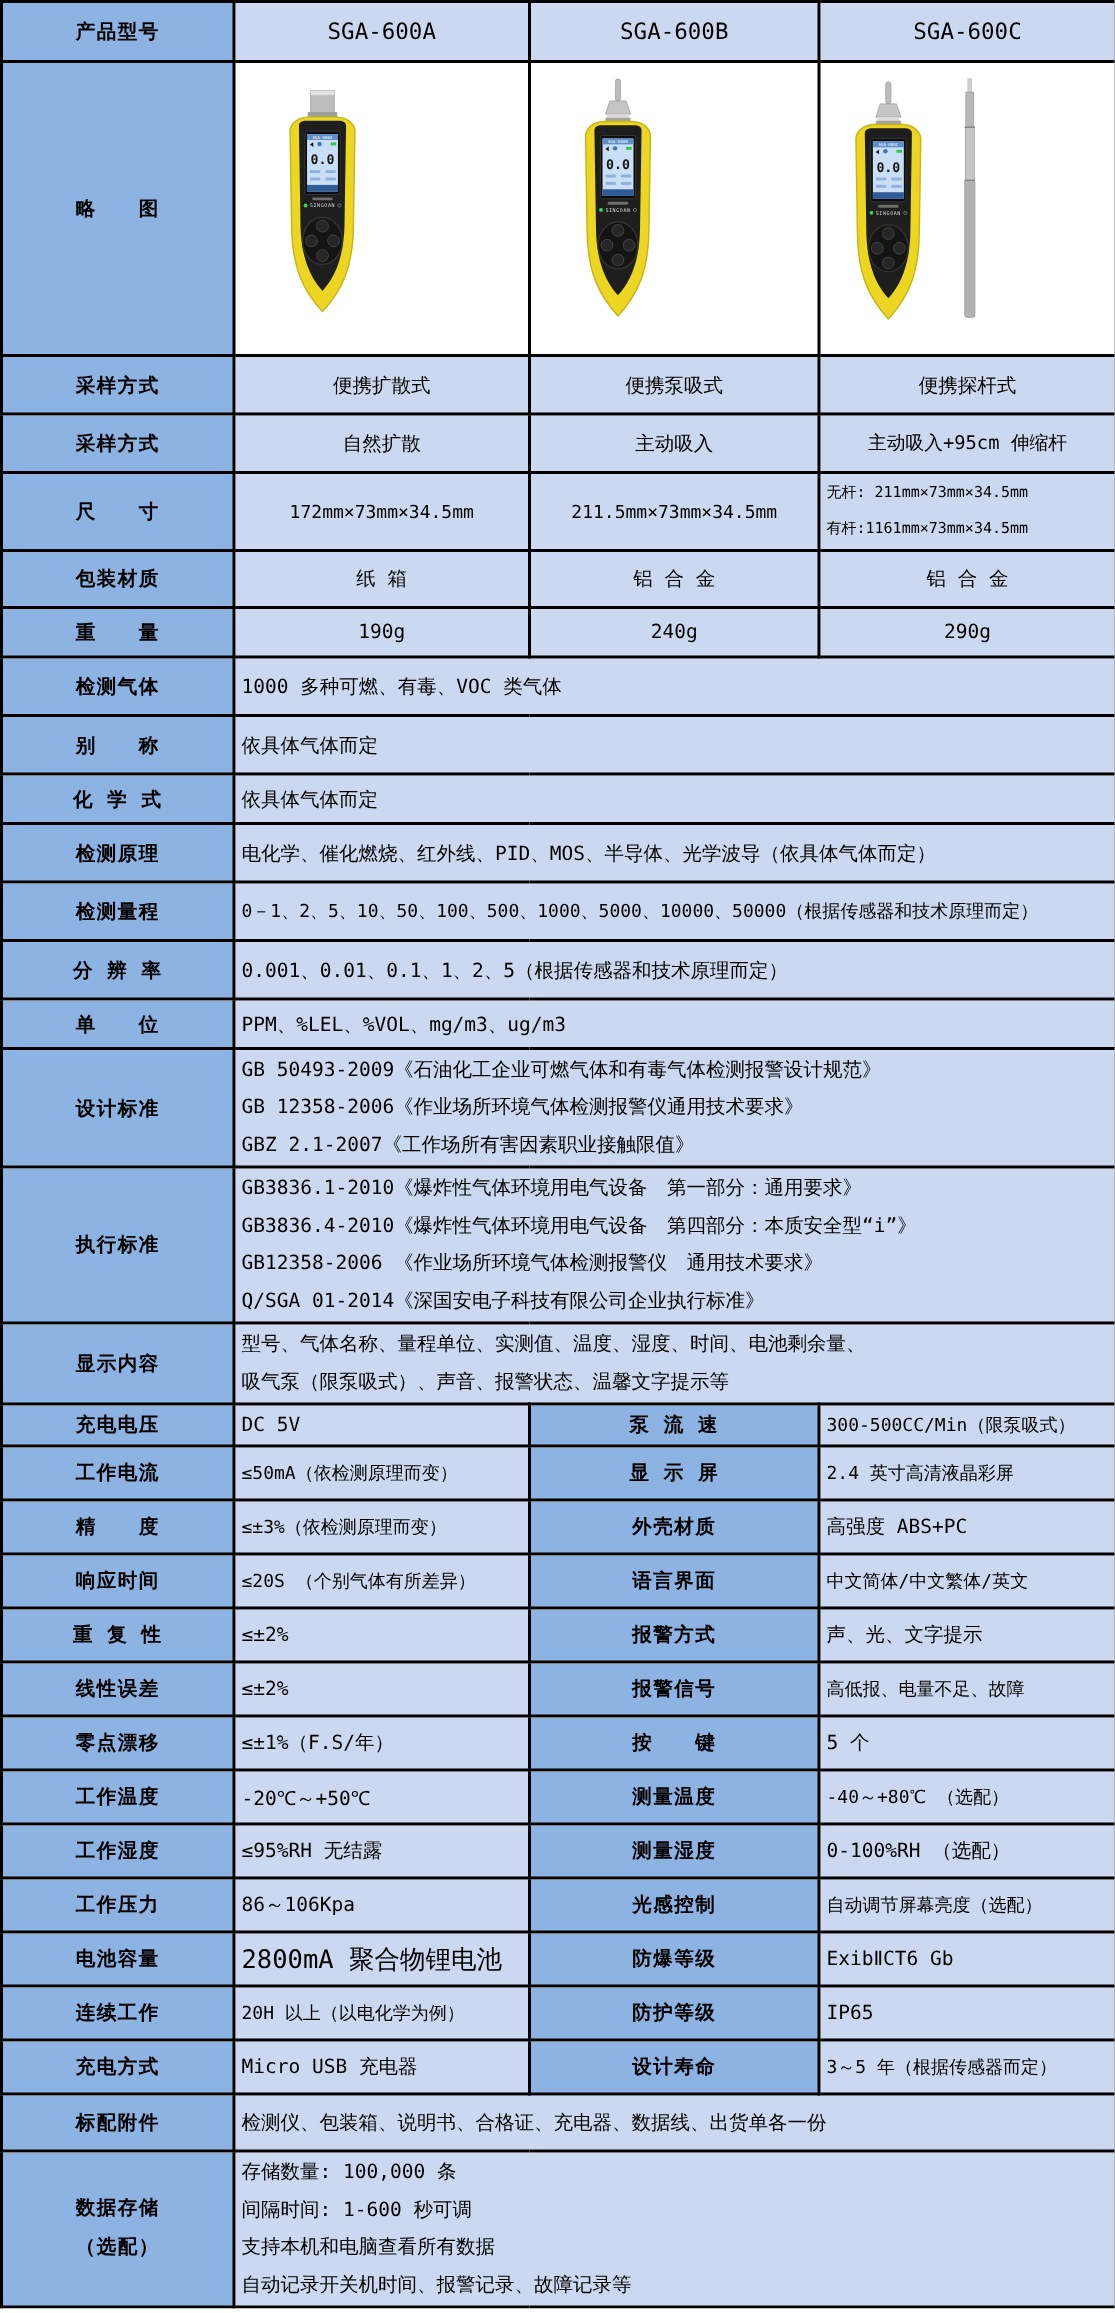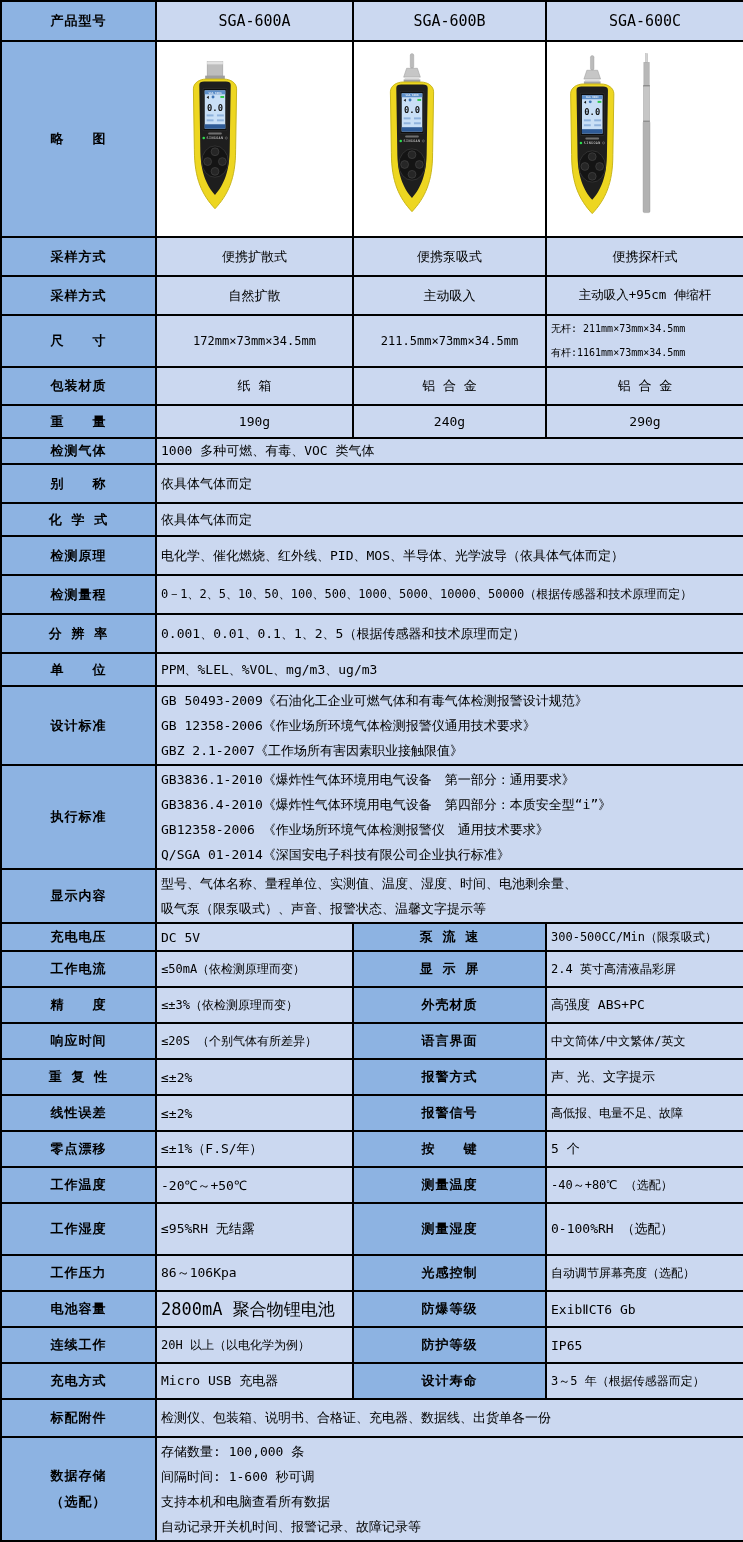--- a/index.html
+++ b/index.html
@@ -204,21 +204,21 @@
   <td class="vc pre">铝 合 金</td>
   <td class="vc pre">铝 合 金</td>
 </tr>
 <tr style="height:33px;">
   <td class="lbl">重　　量</td>
   <td class="vc pre">190g</td>
   <td class="vc pre">240g</td>
   <td class="vc pre">290g</td>
 </tr>
 
-<tr style="height:26px;margin-top:12px;">
+<tr style="height:39px;margin-top:12px;">
   <td class="lbl">检测气体</td>
   <td class="vl pre" colspan="3">1000 多种可燃、有毒、VOC 类气体</td>
 </tr>
 <tr style="height:39px;">
   <td class="lbl">别　　称</td>
   <td class="vl pre" colspan="3">依具体气体而定</td>
 </tr>
 <tr style="height:33px;">
   <td class="lbl">化 学 式</td>
   <td class="vl pre" colspan="3">依具体气体而定</td>
@@ -299,21 +299,21 @@
   <td class="vl pre">≤±1%（F.S/年）</td>
   <td class="lbl">按　　键</td>
   <td class="vl pre">5 个</td>
 </tr>
 <tr style="height:36px;">
   <td class="lbl">工作温度</td>
   <td class="vl pre">-20℃～+50℃</td>
   <td class="lbl">测量温度</td>
   <td class="vl pre" style="font-size:12px;">-40～+80℃ （选配）</td>
 </tr>
-<tr style="height:52px;">
+<tr style="height:36px;">
   <td class="lbl">工作湿度</td>
   <td class="vl pre">≤95%RH 无结露</td>
   <td class="lbl">测量湿度</td>
   <td class="vl pre">0-100%RH （选配）</td>
 </tr>
 <tr style="height:36px;">
   <td class="lbl">工作压力</td>
   <td class="vl pre">86～106Kpa</td>
   <td class="lbl">光感控制</td>
   <td class="vl pre" style="font-size:12px;">自动调节屏幕亮度（选配）</td>

